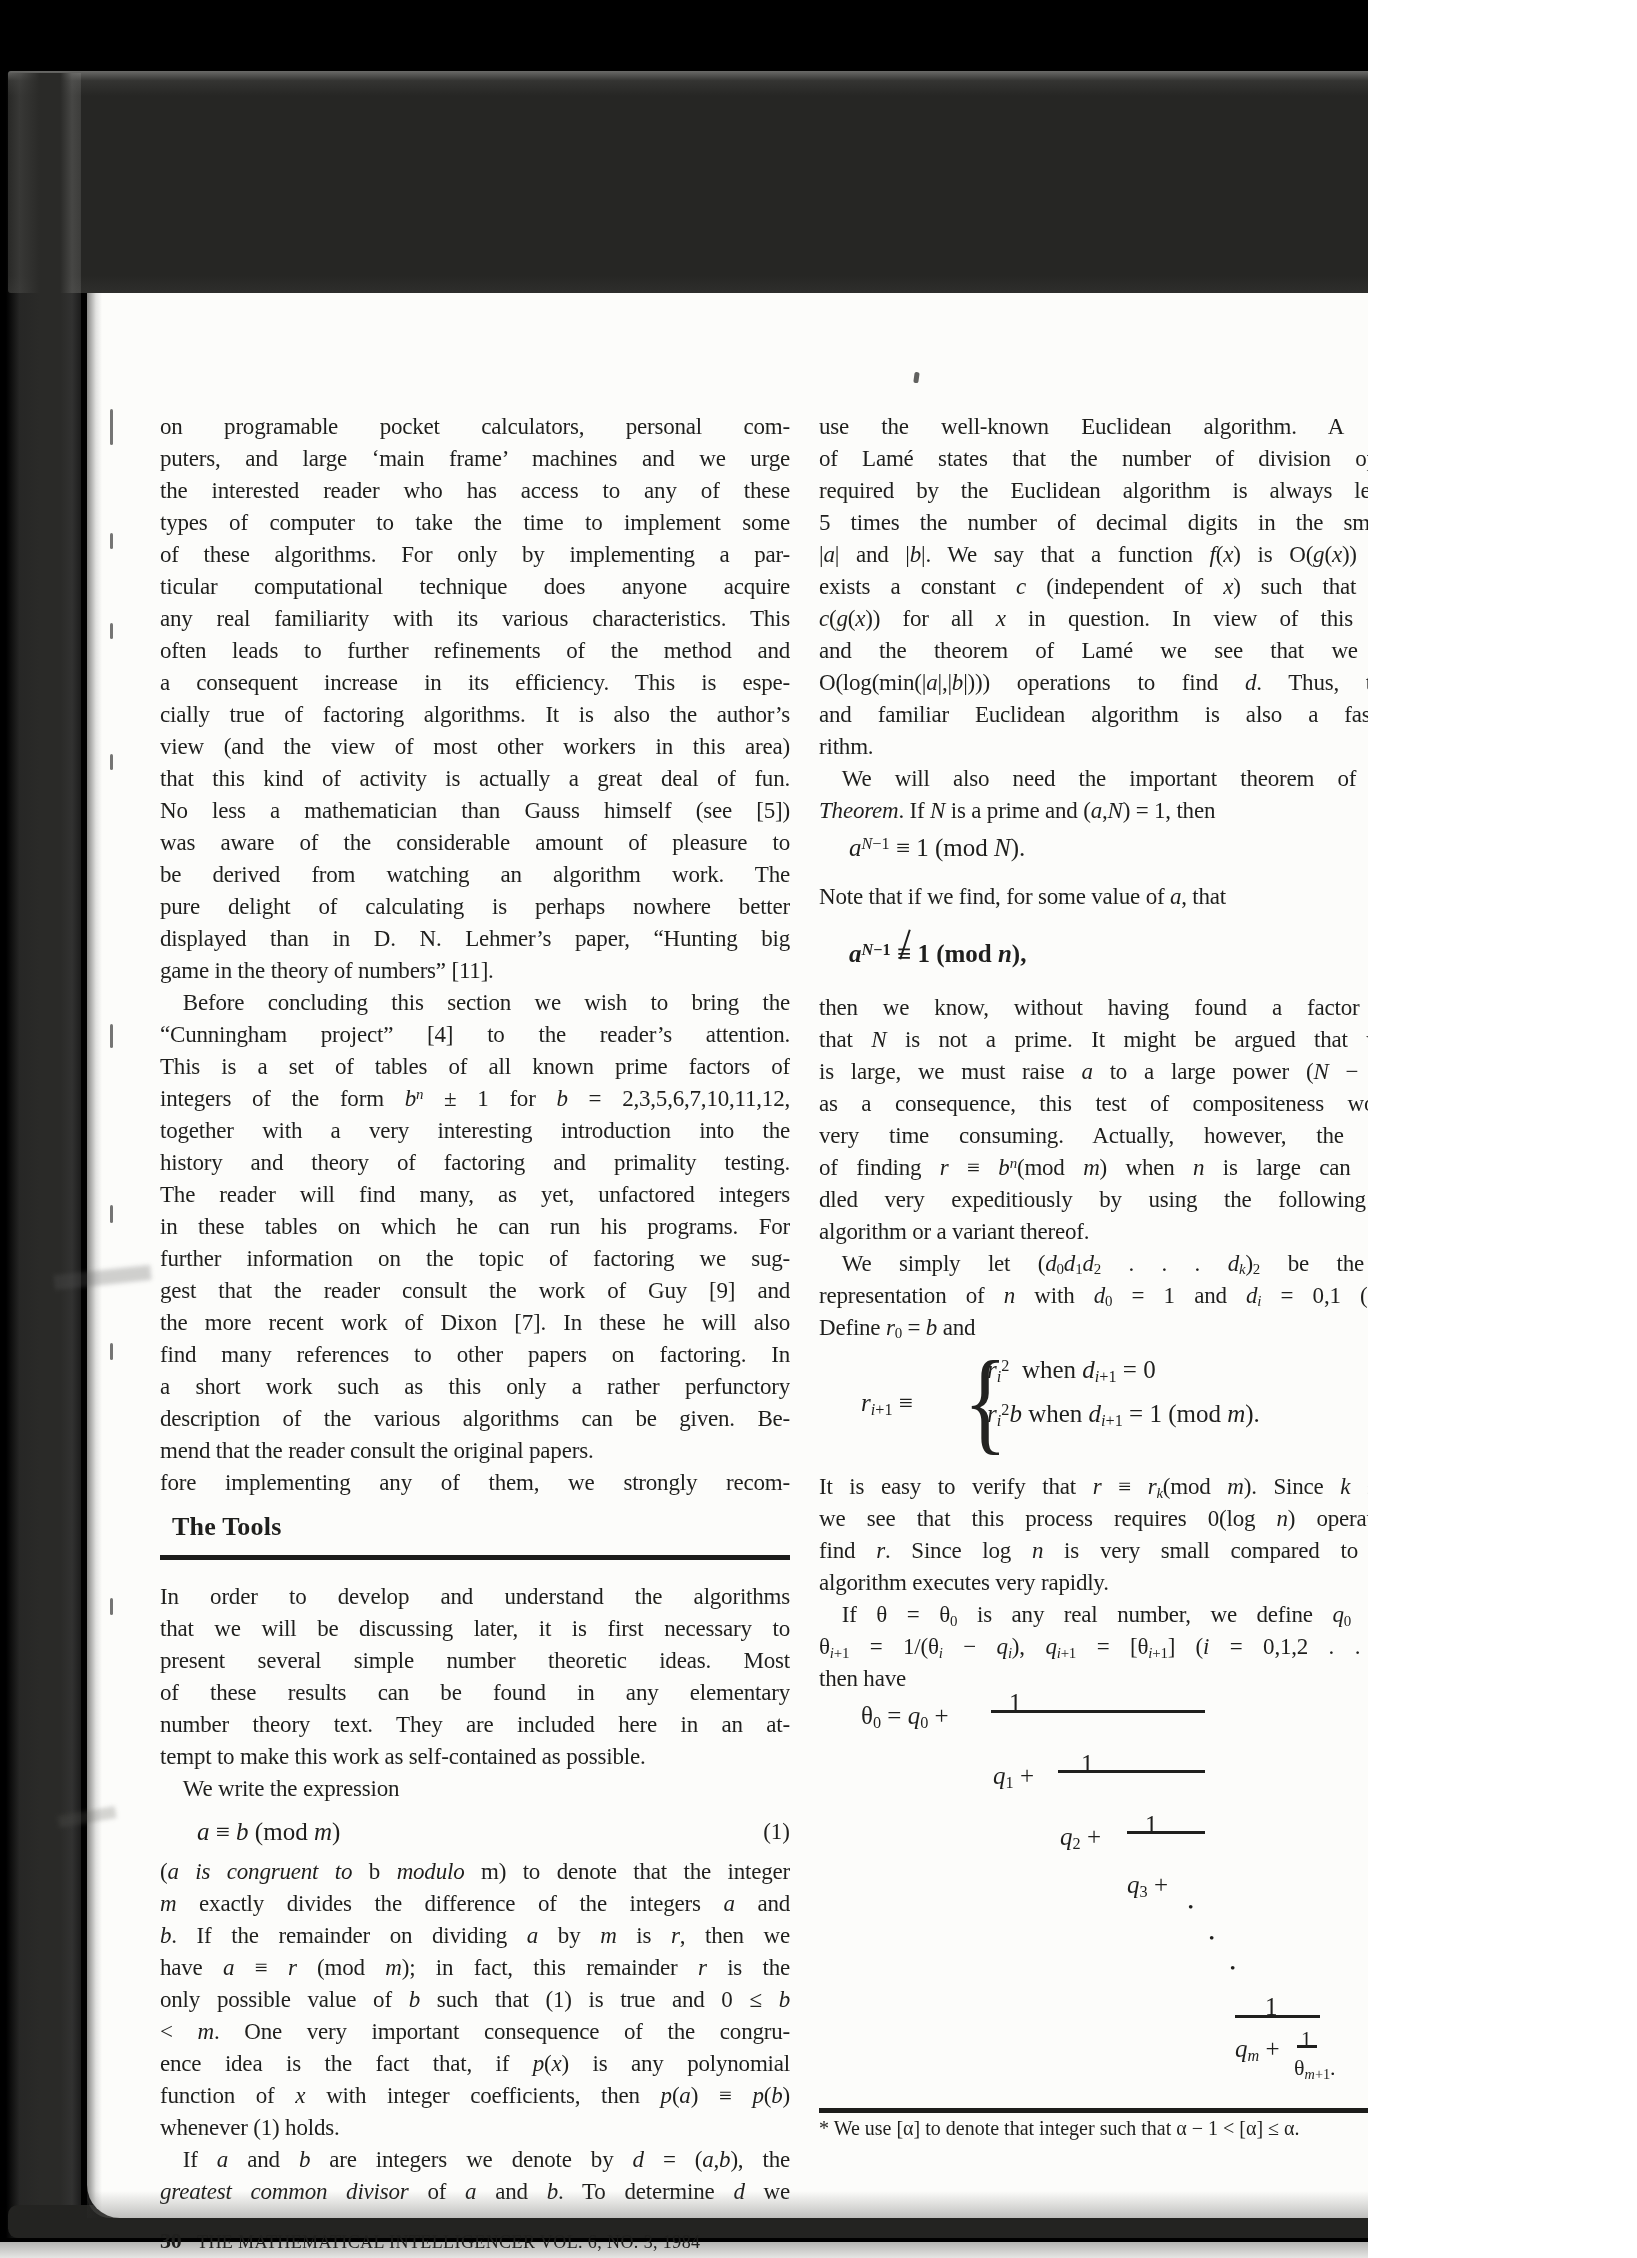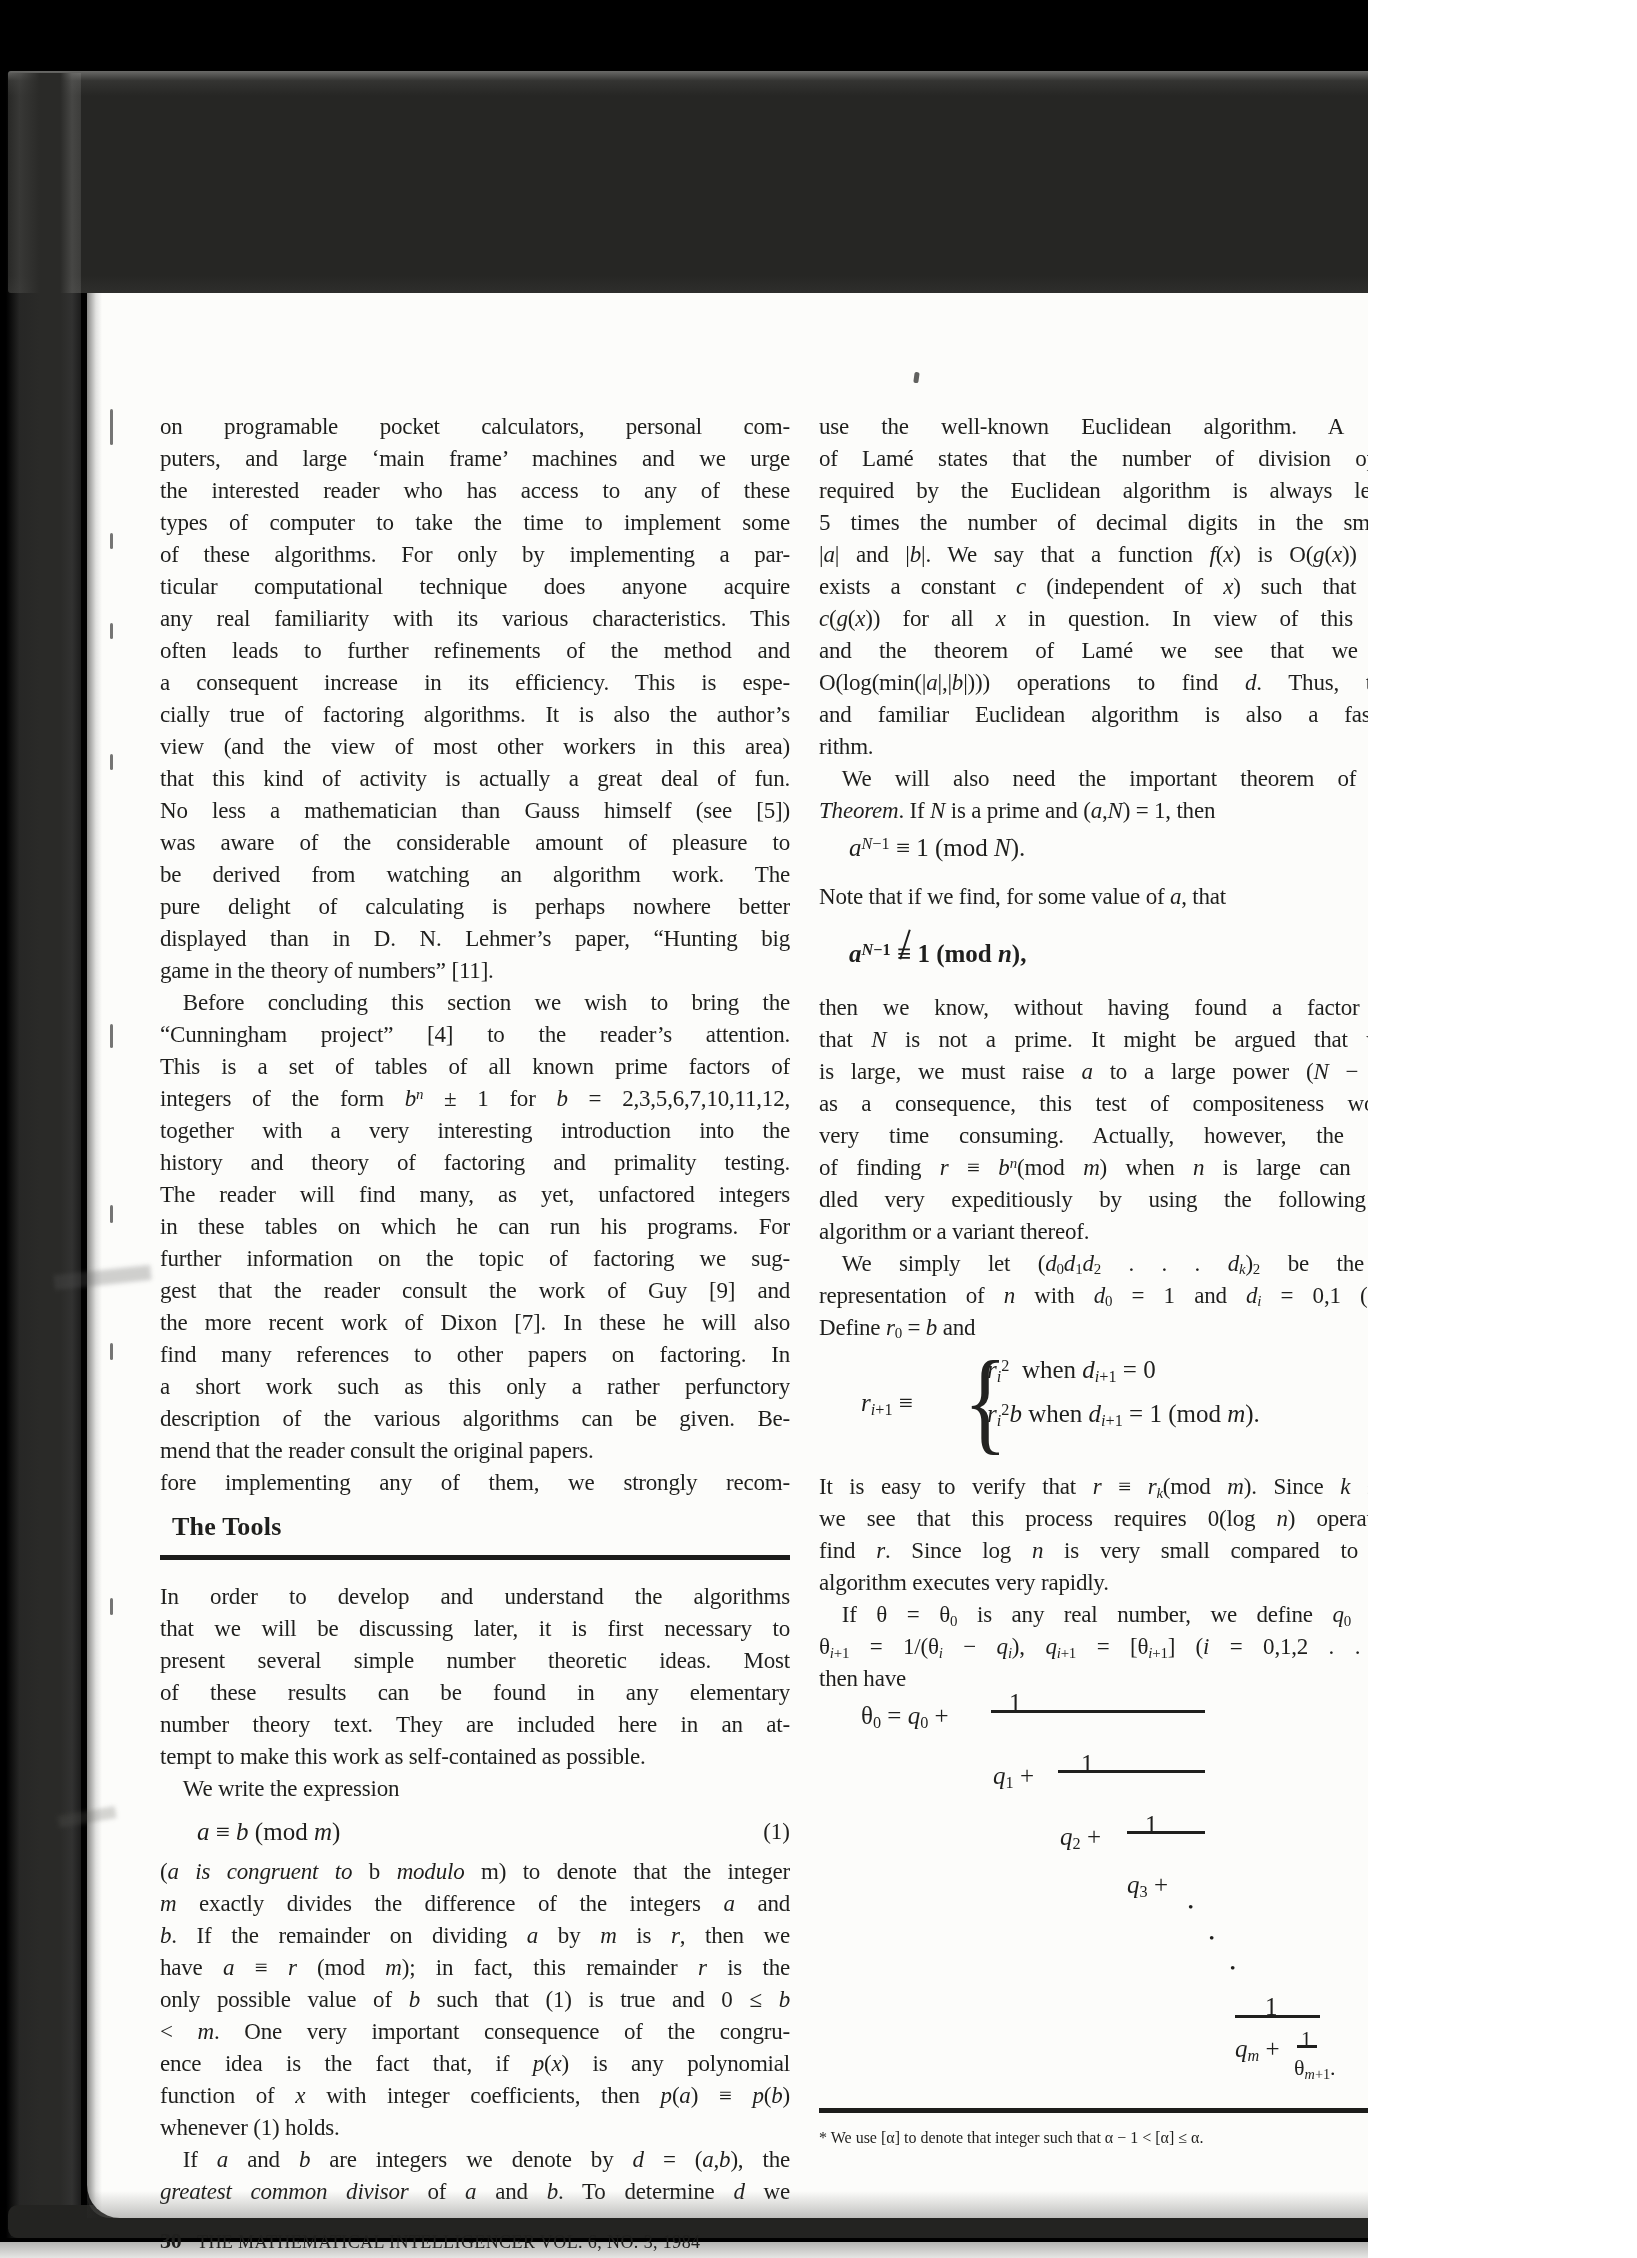--- a/index.html
+++ b/index.html
@@ -78,21 +78,21 @@
            transform:scaleX(.8); color:#232321; }
   .case1 { left:168px; top:5.8px; }
   .case2 { left:168px; top:50px; }
   .rp3 { margin-top:12.6px; }
 
   .cfrac { position:relative; height:397px; font-size:25px; letter-spacing:0; }
   .cfrac .tk { position:absolute; white-space:nowrap; line-height:29px; }
   .cfrac .bar { position:absolute; height:2.9px; background:#1f1f1d; }
   .cfrac .dot { position:absolute; font-size:15.4px; line-height:15.4px; }
   .fnrule { margin-top:16.4px; height:4.8px; background:#1d1d1b; }
-  .footnote { margin-top:11px; font-size:16px; letter-spacing:0; line-height:27px; }
+  .footnote { margin-top:2px; font-size:20px; letter-spacing:0; line-height:27px; }
 
   .footer { margin-top:20px; display:flex; align-items:baseline; gap:15.4px; }
   .pgnum { font-weight:700; font-size:22px; }
   .jname { font-size:18px; letter-spacing:0.4px; }
 </style>
 </head>
 <body>
 
 <div class="canvas">
 

